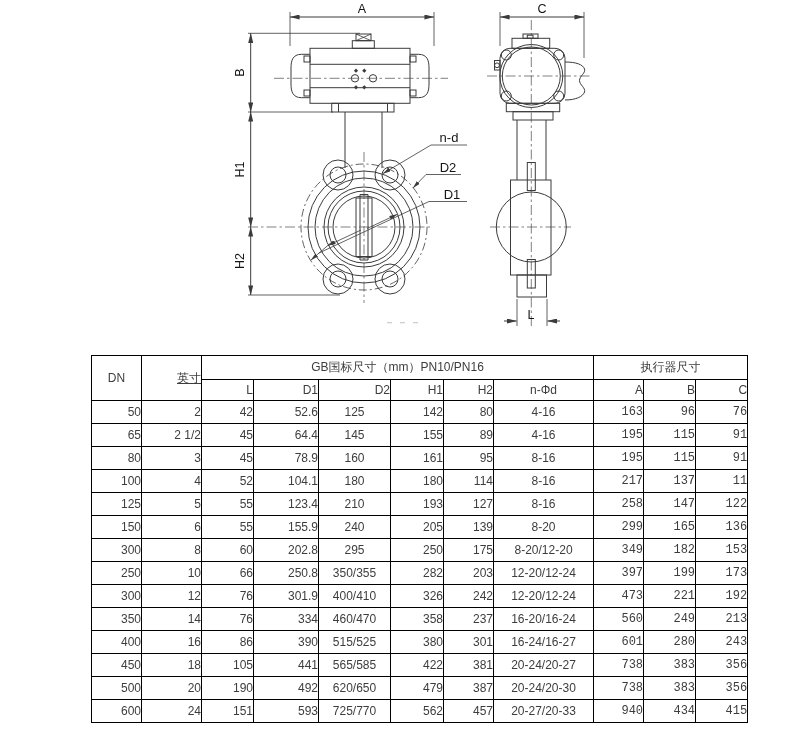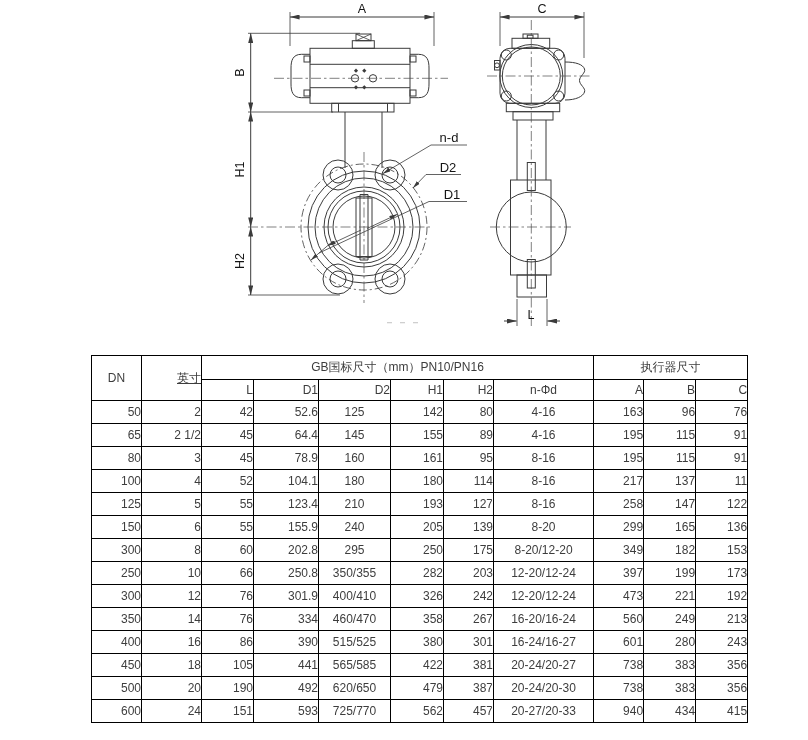--- a/index.html
+++ b/index.html
@@ -34,23 +34,23 @@
   .sh-h1,.sh-h2{text-align:right;padding-right:12px;}
   .sh-nd{text-align:center;}
   .sh-a{text-align:right;padding-right:8px;}
   .sh-b{text-align:right;padding-right:5px;}
   .sh-c{text-align:right;padding-right:8px;}
   td.c0{text-align:right;padding-right:2px;margin-top:38px;}
   td.c1{text-align:right;padding-right:9px;}
   td.c2{text-align:right;padding-right:5px;margin-top:31px;}
   td.c3{text-align:right;padding-right:11px;}
   td.c4{text-align:center;padding-left:22px;}
-  td.c5,td.c6{text-align:right;padding-right:2px;border-radius:11px;}
+  td.c5,td.c6{text-align:right;padding-right:2px;}
   td.c7{text-align:center;}
-  td.c8,td.c9,td.c10{text-align:right;padding-right:3px;}
+  td.c8,td.c9,td.c10{text-align:right;padding-right:3px;font-family:Liberation Mono, monospace;}
 </style>
 </head>
 <body>
 
 <div id="page">
 
   <svg id="drawing" viewBox="228 0 400 340">
     <defs>
       <marker id="ar" viewBox="0 0 12 6" refX="11.5" refY="3" markerWidth="10" markerHeight="5" orient="auto-start-reverse">
           <path d="M0,0 L12,3 L0,6 Z" fill="#3b3b3b"></path>
@@ -355,21 +355,21 @@
           <td class="c9">221</td>
           <td class="c10">192</td>
         </tr>
         <tr>
           <td class="c0">350</td>
           <td class="c1">14</td>
           <td class="c2">76</td>
           <td class="c3">334</td>
           <td class="c4">460/470</td>
           <td class="c5">358</td>
-          <td class="c6">267</td>
+          <td class="c6">237</td>
           <td class="c7">16-20/16-24</td>
           <td class="c8">560</td>
           <td class="c9">249</td>
           <td class="c10">213</td>
         </tr>
         <tr>
           <td class="c0">400</td>
           <td class="c1">16</td>
           <td class="c2">86</td>
           <td class="c3">390</td>

